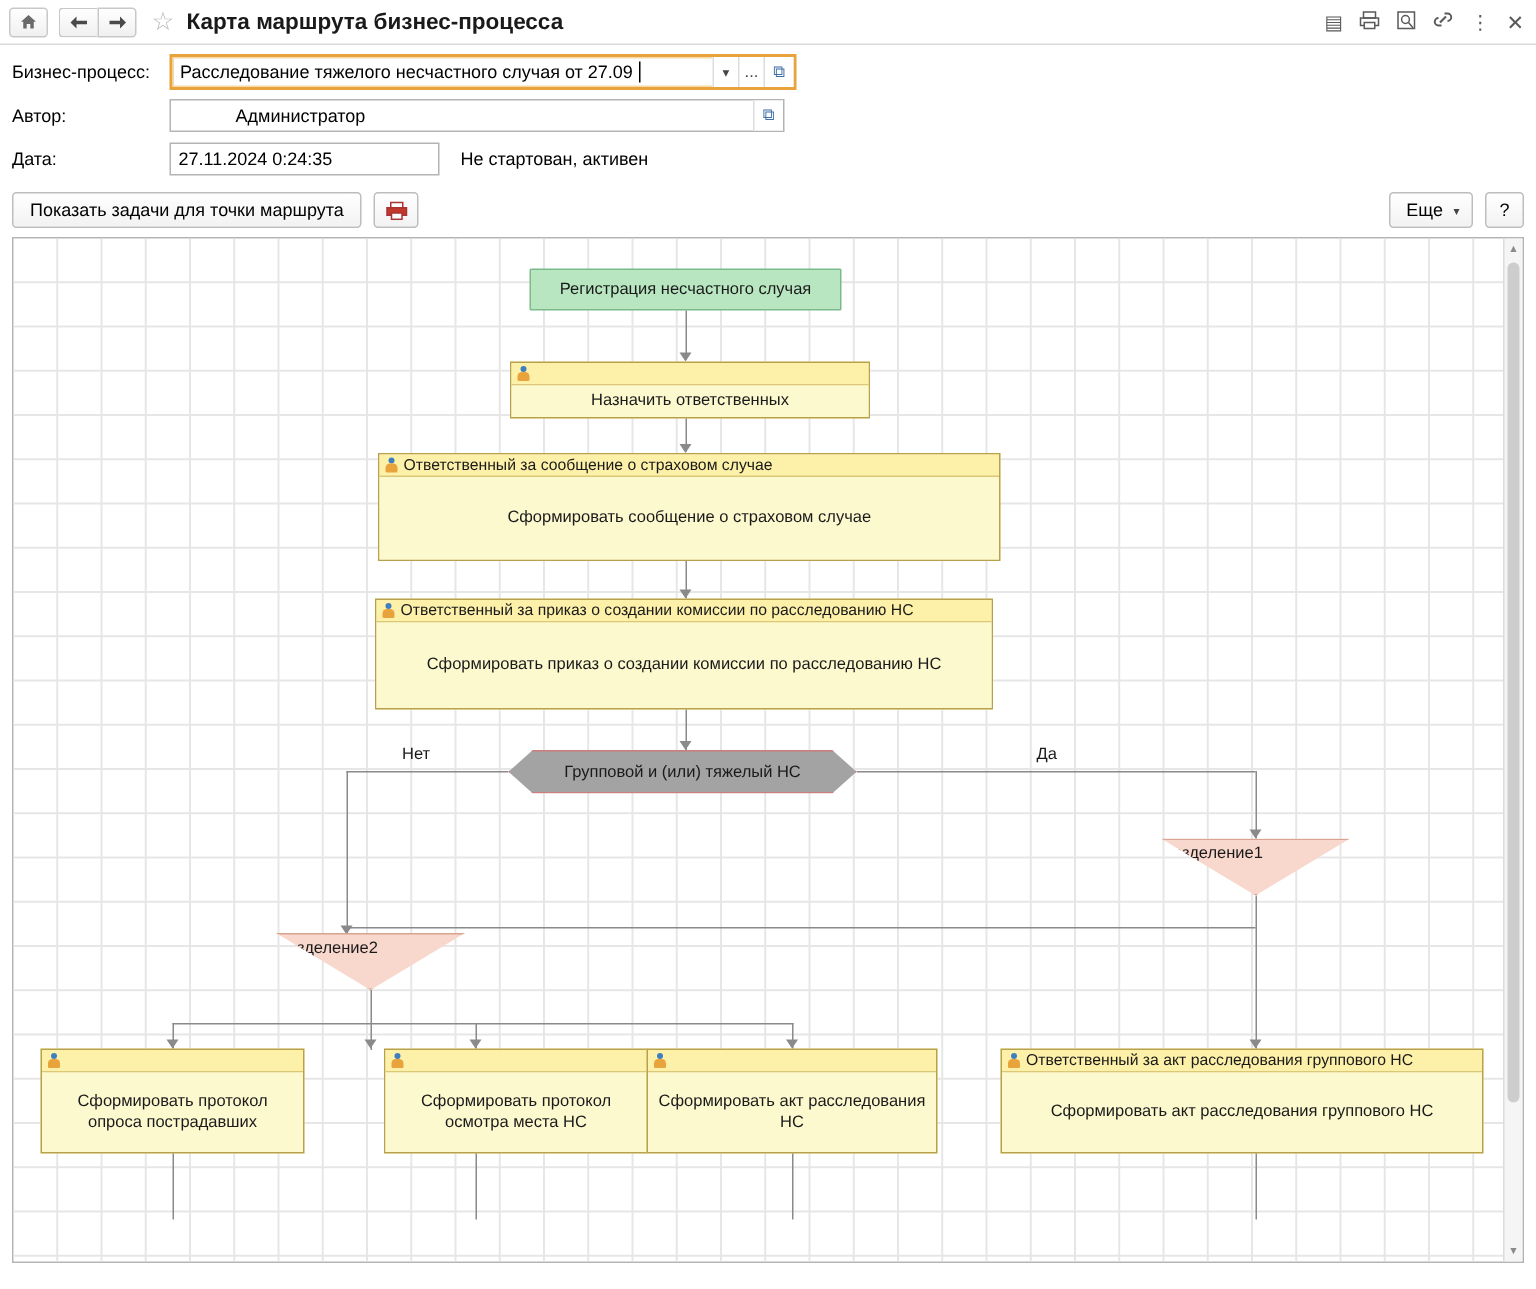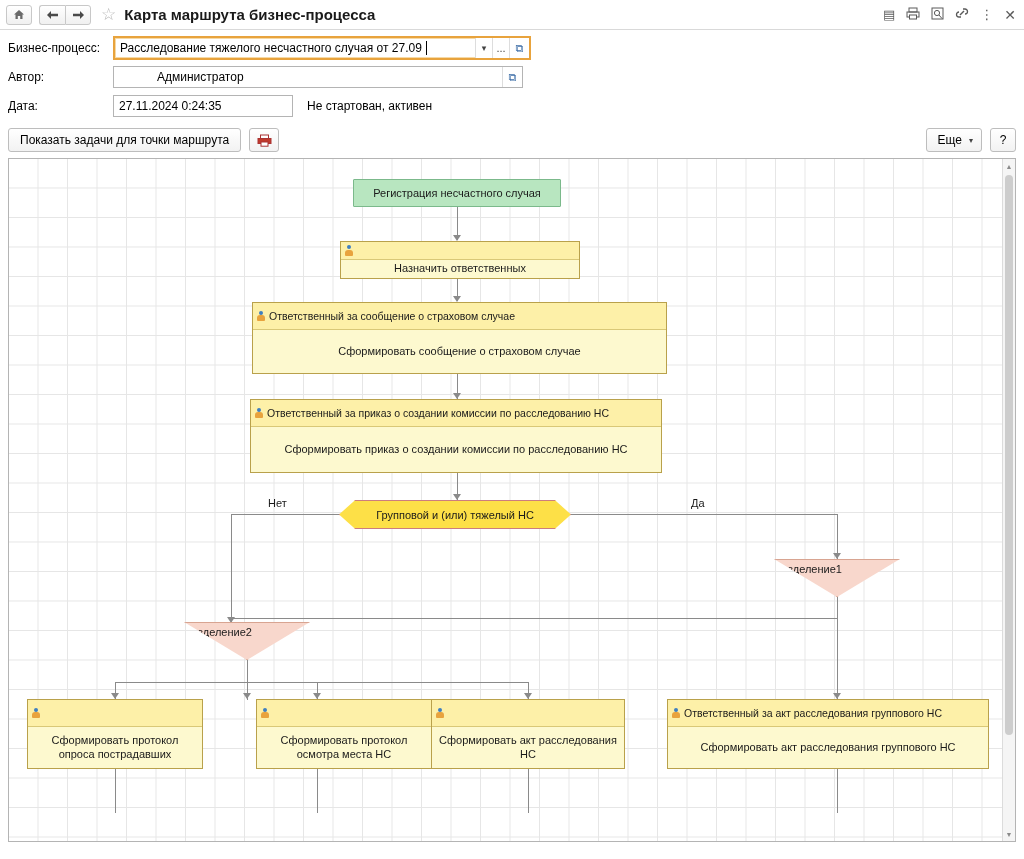--- a/index.html
+++ b/index.html
@@ -196,21 +196,21 @@
     border: 1px solid #7bb98b;
     display: flex; align-items: center; justify-content: center;
     text-align: center;
     border-radius: 1px;
   }
   .node.task {
     display: flex;
     flex-direction: column;
   }
   .node .hdr {
-    height: 27px;
+    height: 15px;
     background: #fdf0a8;
     border-bottom: 1px solid #d9c877;
     display: flex;
     align-items: center;
     gap: 3px;
     padding: 0 3px;
     font-size: 10.5px;
     color: #1a1a1a;
     white-space: nowrap;
     overflow: hidden;
@@ -242,21 +242,21 @@
     position: absolute;
     left: 1px; top: 4.5px;
     width: 8px; height: 6px;
     border-radius: 3px 3px 1px 1px;
     background: #e8a33d;
   }
 
   
   .cond {
     position: absolute;
-    background: #fde047;
+    background: #a3a3a3;
     border: 1px solid #cc7d7d;
     display: flex; align-items: center; justify-content: center;
     font-size: 11px;
     color: #1a1a1a;
     clip-path: polygon(7% 0%, 93% 0%, 100% 50%, 93% 100%, 7% 100%, 0% 50%);
   }
   
   .split {
     position: absolute;
     background: #f8d7cc;

